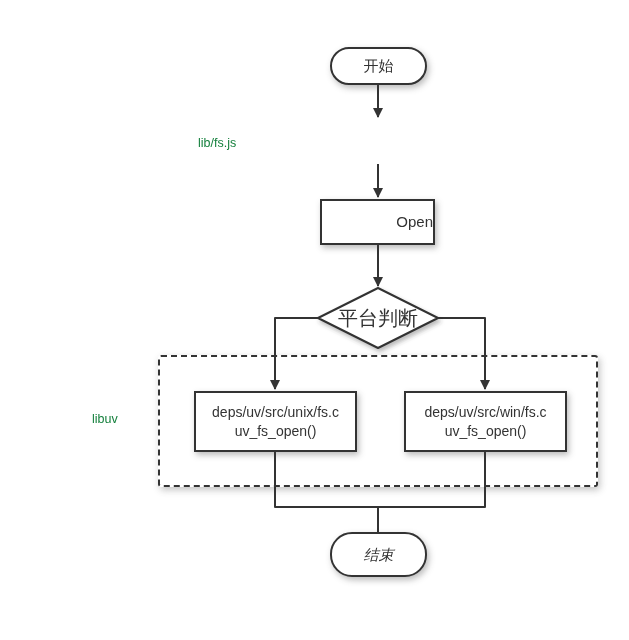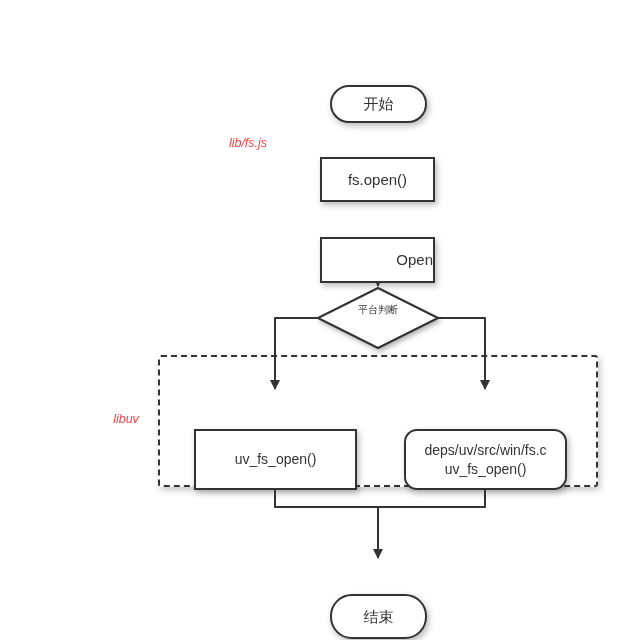--- a/index.html
+++ b/index.html
@@ -16,51 +16,49 @@
     position:absolute;
     box-sizing:border-box;
     background:#ffffff;
     border:2px solid #333333;
     display:flex;align-items:center;justify-content:center;
     text-align:center;
     z-index:3;
     box-shadow:2px 3px 6px rgba(60,60,60,0.35);
     font-size:15px;
     line-height:1.3;
-    margin-top:38px;
   }
   .stadium{border-radius:22px;}
   .node-start{left:330px;top:47px;width:97px;height:38px;}
   .node-fsopen{left:320px;top:119px;width:115px;height:45px;}
   .node-open{left:320px;top:199px;width:115px;height:46px;justify-content:flex-end;}
   .node-unix{left:194px;top:391px;width:163px;height:61px;font-size:14px;flex-direction:column;}
-  .node-win{left:404px;top:391px;width:163px;height:61px;font-size:14px;flex-direction:column;border-radius:13px;}
-  .node-end{left:330px;top:556px;width:97px;height:45px;}
+  .node-win{left:404px;top:391px;width:163px;height:61px;font-size:14px;flex-direction:column;}
+  .node-end{left:330px;top:532px;width:97px;height:45px;font-style:italic;}
   .decision-label{
-    position:absolute;left:318px;top:280px;width:120px;height:60px;
+    position:absolute;left:318px;top:288px;width:120px;height:60px;
     display:flex;align-items:center;justify-content:center;
-    z-index:3;font-size:10px;background:transparent;
+    z-index:3;font-size:20px;background:transparent;
   }
   .container-box{
     position:absolute;left:158px;top:355px;width:440px;height:132px;
     box-sizing:border-box;
     background:#ffffff;
     border:2px dashed #333333;
     border-radius:3px;
     z-index:1;
     box-shadow:2px 3px 7px rgba(60,60,60,0.3);
   }
   .annotation{
     position:absolute;
-    color:#ef4444;
+    color:#15803d;
     font-size:12.5px;
-    text-align:center;
+    text-align:left;
     z-index:3;
     white-space:nowrap;
-    font-style:italic;
   }
   .ann-libfs{left:198px;top:136px;width:100px;}
   .ann-nodefile{left:160px;top:215px;width:120px;}
   .ann-libuv{left:92px;top:412px;width:68px;}
 </style>
 </head>
 <body>
 
 <div class="canvas">
 
@@ -87,35 +85,33 @@
     <path d="M378,507 L378,558" stroke="#333333" stroke-width="2" fill="none" marker-end="url(#arrow)"></path>
 
     <polygon points="378,288 438,318 378,348 318,318" fill="#ffffff" stroke="#333333" stroke-width="2" stroke-linejoin="round" filter="url(#softshadow)"></polygon>
   </svg>
 
   <div class="node stadium node-start">
     <span>开始</span>
   </div>
 
   <div class="annotation ann-libfs">lib/fs.js</div>
-  <div class="node node-fsopen">
-    <span>fs.open()</span>
-  </div>
 
   <div class="node node-open">
     <span>Open</span>
   </div>
 
   <div class="decision-label">
     <span>平台判断</span>
   </div>
 
   <div class="annotation ann-libuv">libuv</div>
 
   <div class="node node-unix">
+    <span>deps/uv/src/unix/fs.c</span>
     <span>uv_fs_open()</span>
   </div>
 
   <div class="node node-win">
     <span>deps/uv/src/win/fs.c</span>
     <span>uv_fs_open()</span>
   </div>
 
   <div class="node stadium node-end">
     <span>结束</span>

